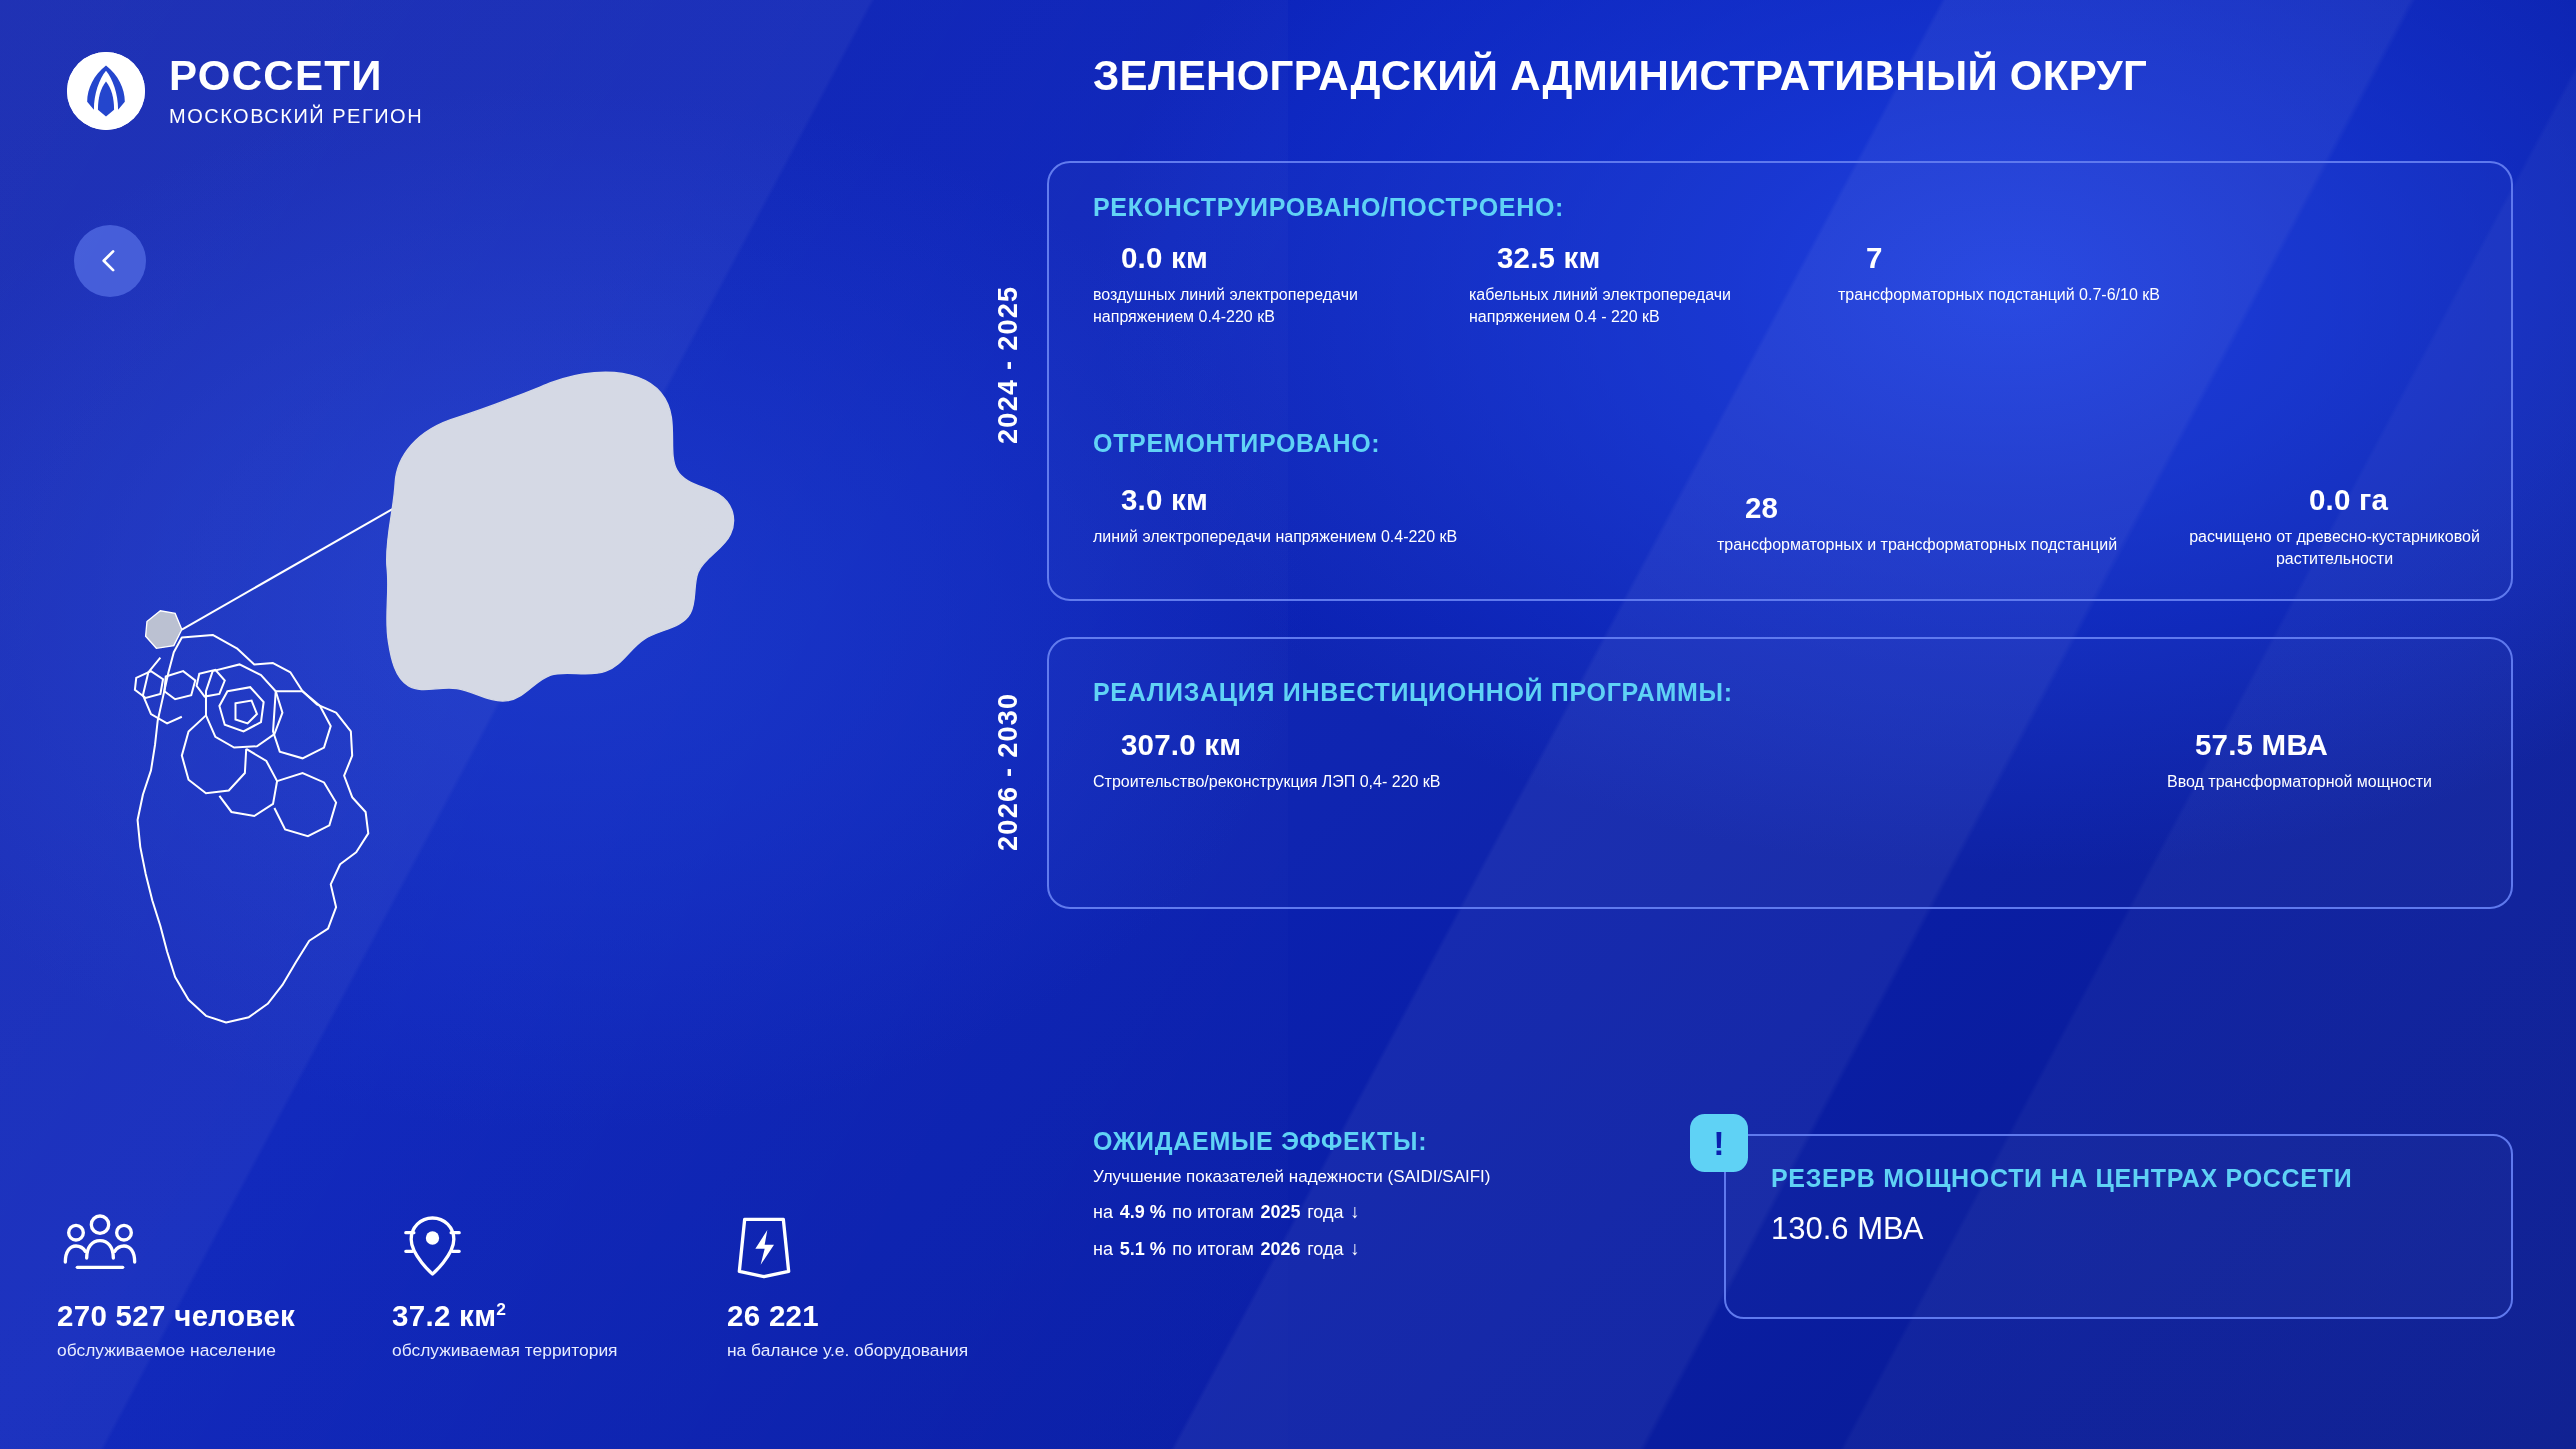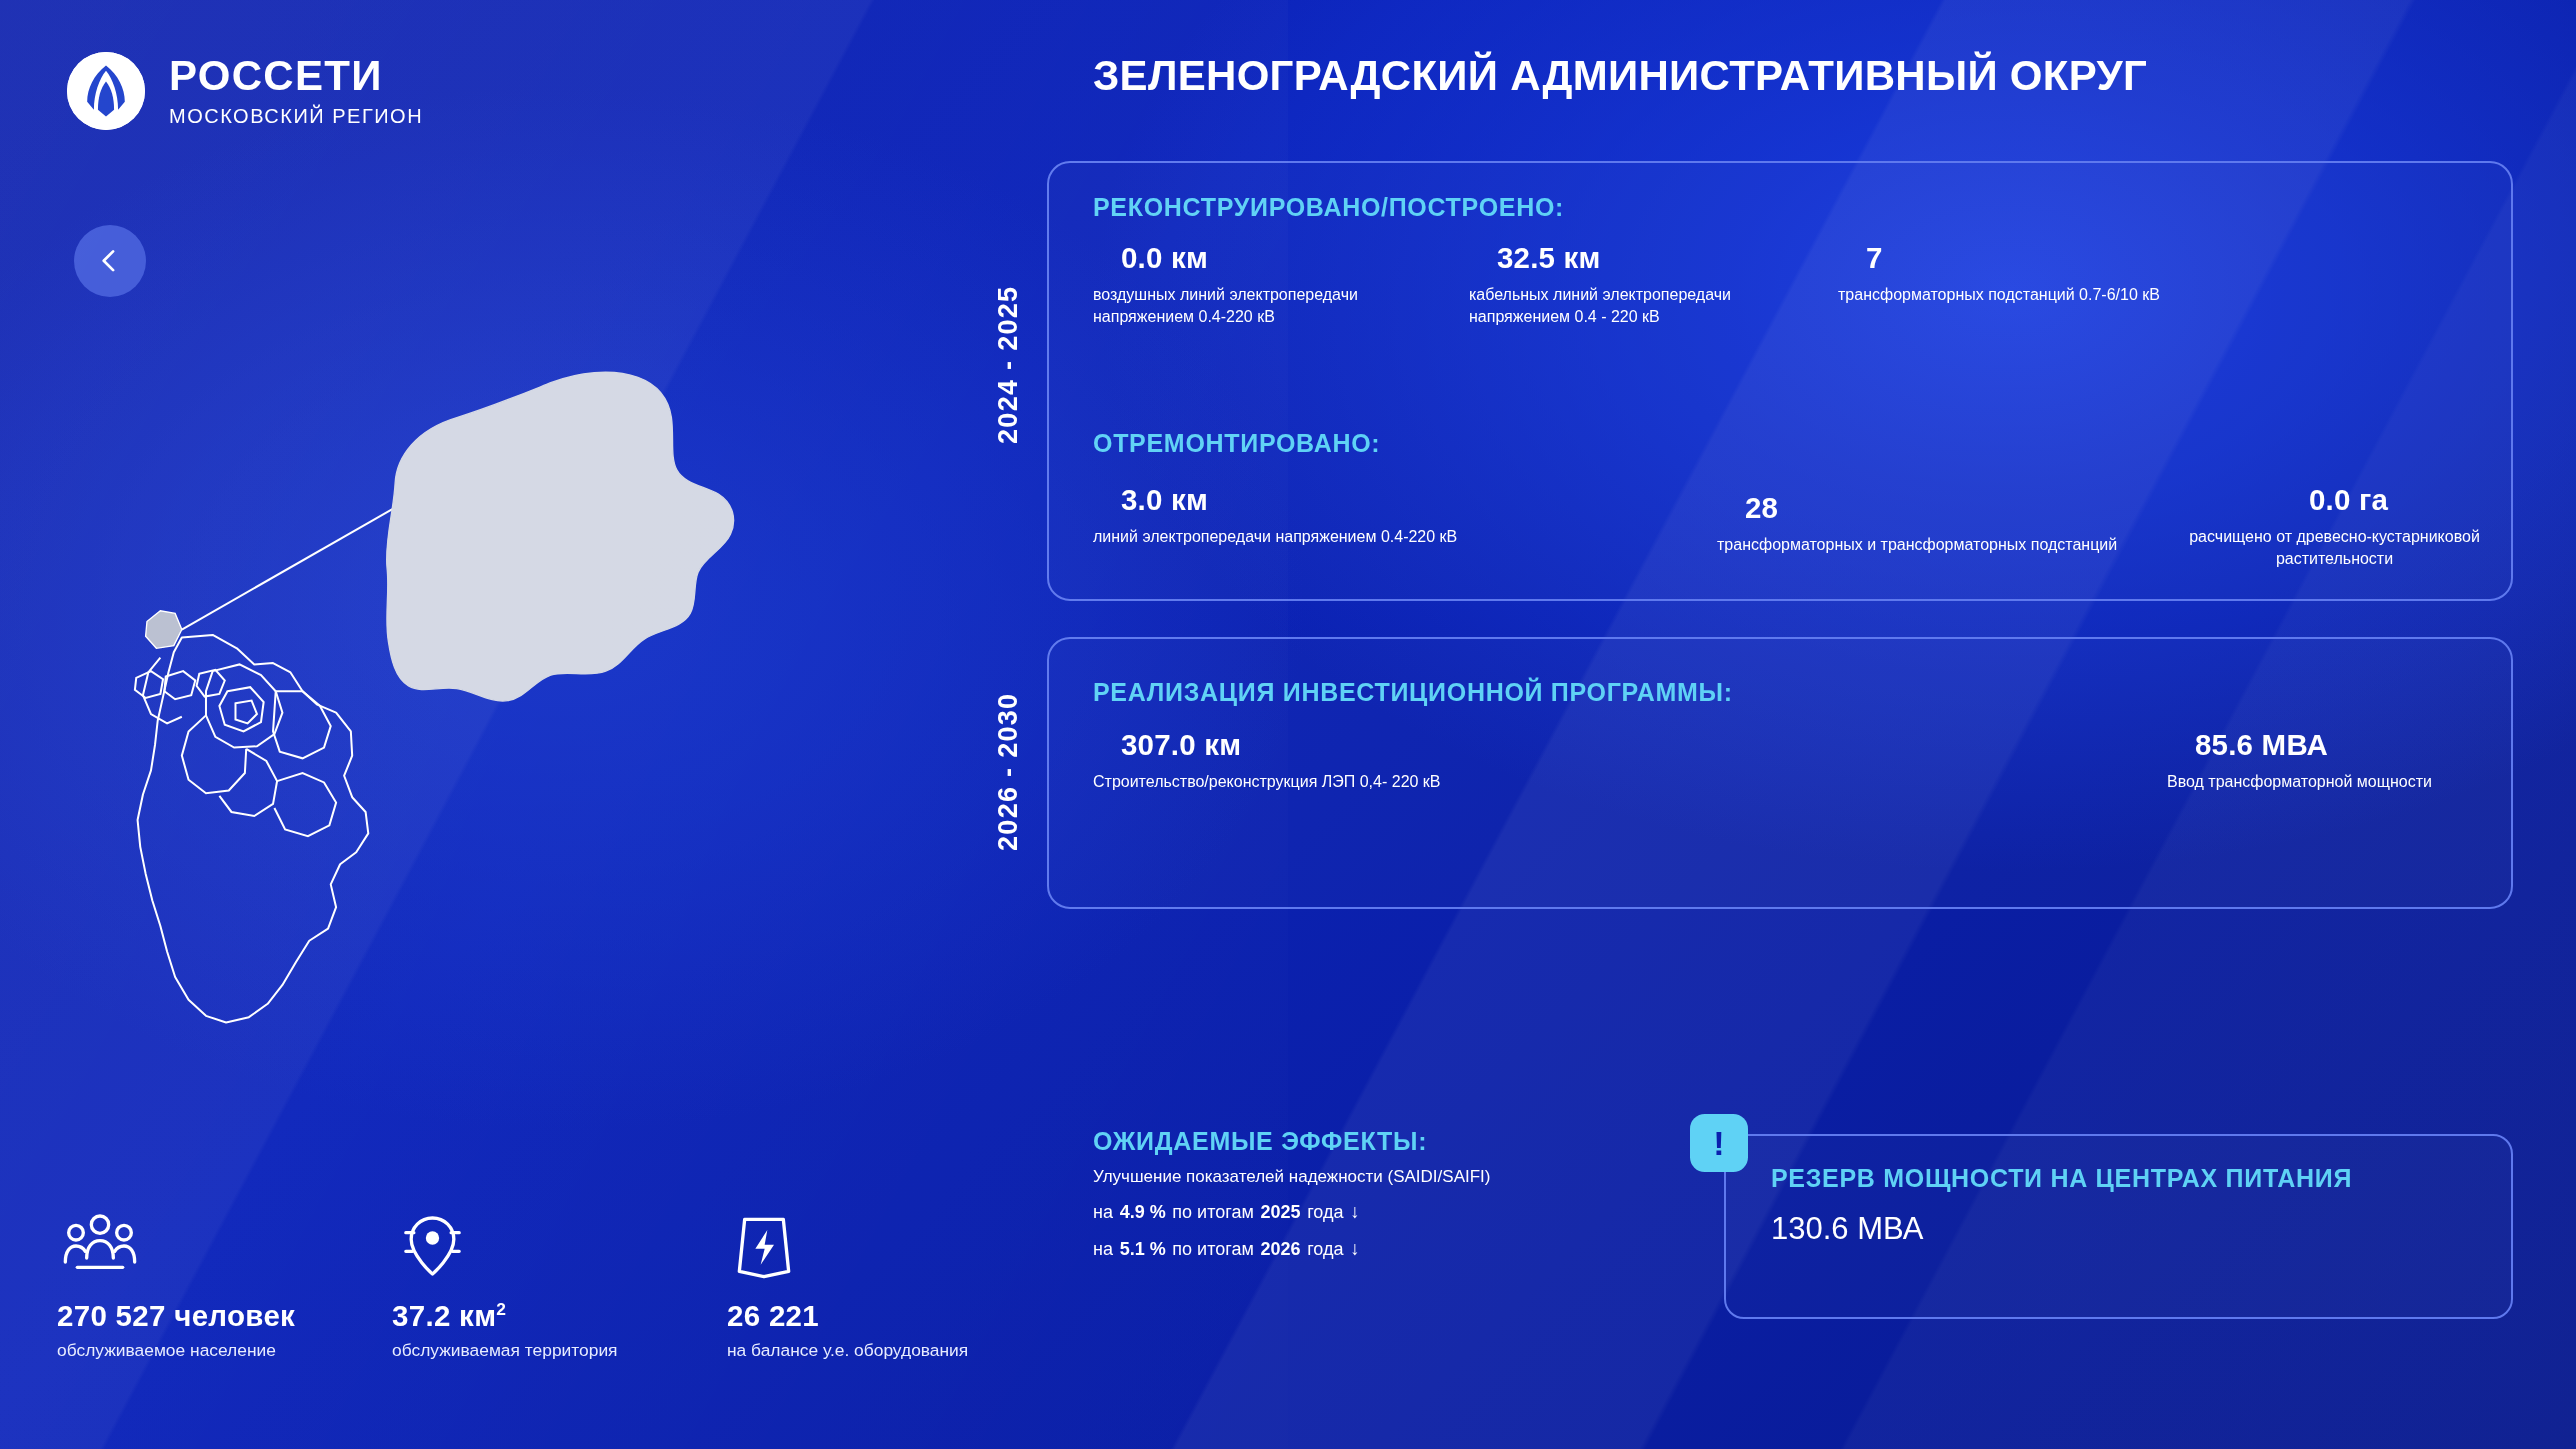--- a/index.html
+++ b/index.html
@@ -403,21 +403,21 @@
   <div class="panel" id="panel-2"></div>
   <div class="side-years" id="years-2">2026 - 2030</div>
 
   <div class="sec-head" style="left:1093px; top:678px;">РЕАЛИЗАЦИЯ ИНВЕСТИЦИОННОЙ ПРОГРАММЫ:</div>
 
   <div class="metric" style="left:1093px; top:728px; width:604px;">
     <div class="metric-value">307.0 км</div>
     <div class="metric-desc">Строительство/реконструкция ЛЭП 0,4- 220 кВ</div>
   </div>
   <div class="metric" style="left:2167px; top:728px; width:335px;">
-    <div class="metric-value">85.6 МВА</div>
+    <div class="metric-value">57.5 МВА</div>
     <div class="metric-desc">Ввод трансформаторной мощности</div>
   </div>
 
   <div class="effects">
     <div class="effects-title">ОЖИДАЕМЫЕ ЭФФЕКТЫ:</div>
     <div class="effects-sub">Улучшение показателей надежности (SAIDI/SAIFI)</div>
 
     <div class="effect-line">
       <span>на</span>
       <b>4.9 %</b>
@@ -432,17 +432,17 @@
       <b>5.1 %</b>
       <span>по итогам</span>
       <b>2026</b>
       <span>года</span>
       <span class="arrow-down">↓</span>
     </div>
   </div>
 
   <div class="panel" id="panel-3"></div>
   <div class="reserve-badge">!</div>
-  <div class="reserve-title">РЕЗЕРВ МОЩНОСТИ НА ЦЕНТРАХ ПИТАНИЯ</div>
+  <div class="reserve-title">РЕЗЕРВ МОЩНОСТИ НА ЦЕНТРАХ РОССЕТИ</div>
   <div class="reserve-value">130.6 МВА</div>
 
 </div>
 
 
 </body></html>

